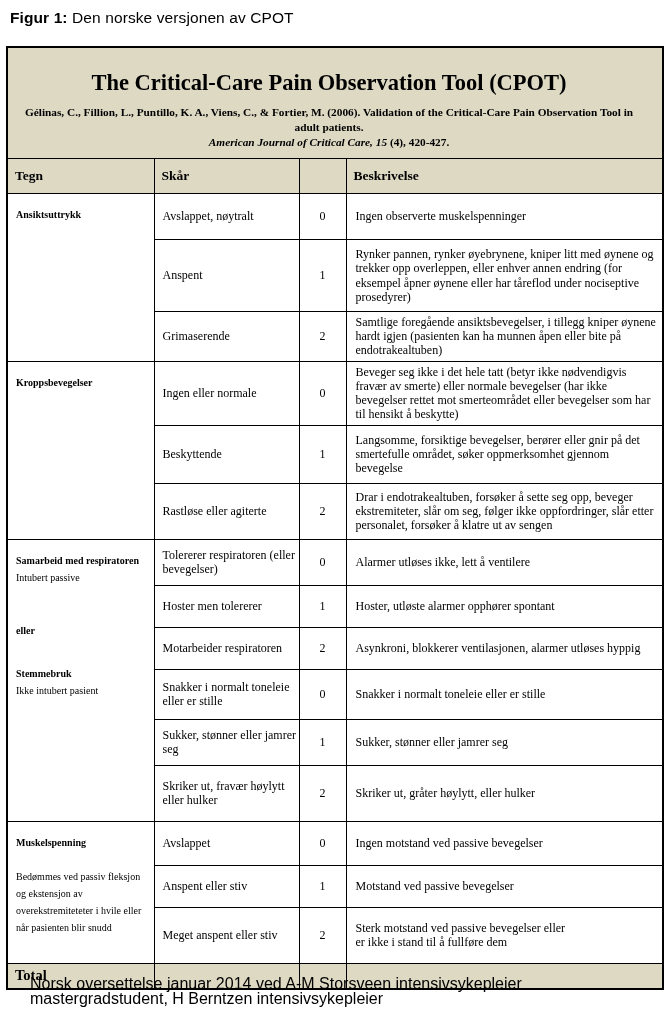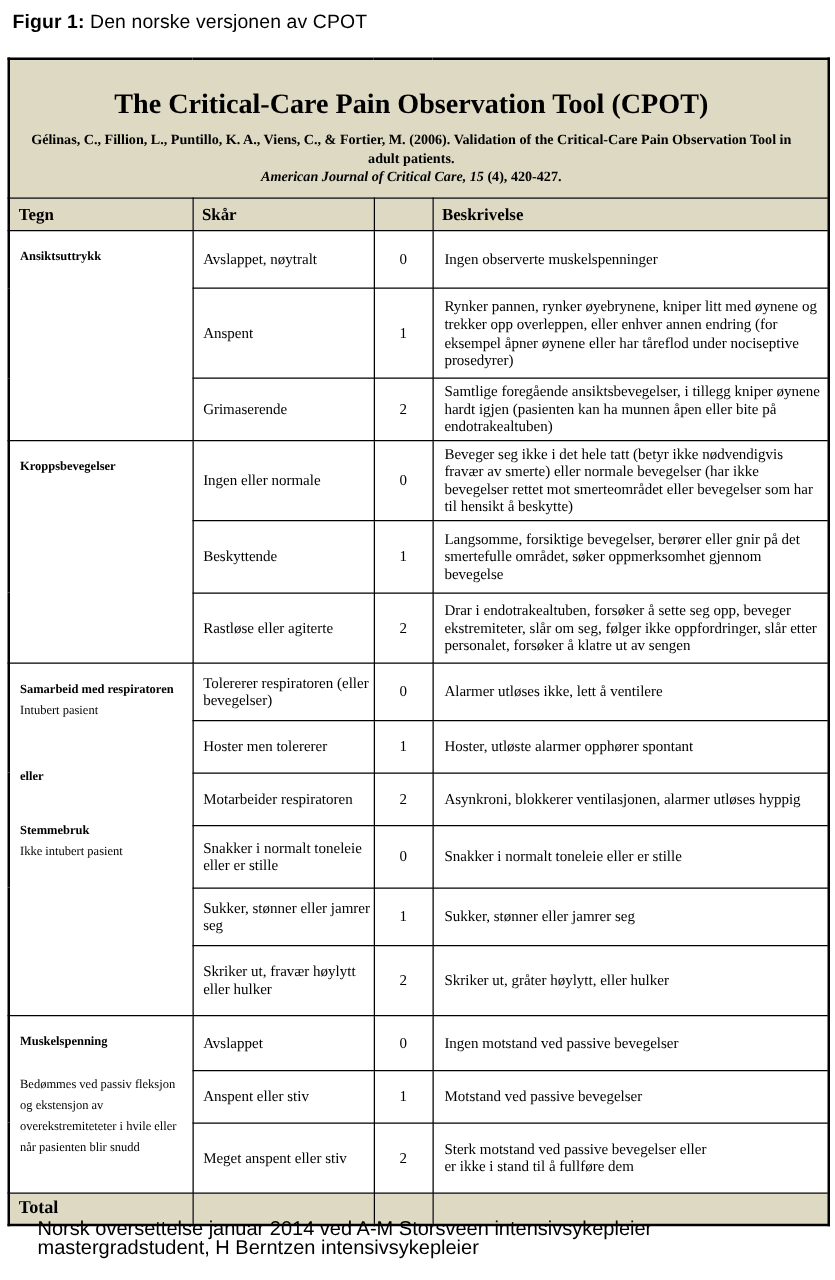--- a/index.html
+++ b/index.html
@@ -19,21 +19,21 @@
   .band{background:#ddd9c3;}
 
   
   .title-cell{text-align:center;padding:22px 20px 8px 8px;}
   .tbl-title{font-size:22.5px;font-weight:bold;line-height:26px;}
   .tbl-cite1{font-size:11.3px;font-weight:bold;line-height:15px;margin-top:9px;}
   .tbl-cite2{font-size:11.3px;font-weight:bold;line-height:15px;}
   .ital{font-style:italic;}
 
   
-  .colhead td{font-weight:bold;font-size:13.5px;padding:0 7px;}
+  .colhead td{font-weight:bold;font-size:13.5px;padding:9px 7px;}
 
   
   .tegn{vertical-align:top;padding:12px 8px 6px 8px;font-size:10px;line-height:17px;}
   .tegn-title{font-weight:bold;}
   .tegn-sub{font-weight:normal;}
   .tegn-eller{font-weight:bold;margin-top:36px;}
   .tegn-title2{font-weight:bold;margin-top:26px;}
   .tegn-note{margin-top:17px;font-weight:normal;}
   .skar{padding:3px 2px 3px 8px;line-height:14.5px;}
   .score{text-align:center;padding:2px 1px;}
@@ -117,21 +117,21 @@
     </tr>
     <tr style="height:56px">
       <td class="skar">Rastløse eller agiterte</td>
       <td class="score">2</td>
       <td class="desc">Drar i endotrakealtuben, forsøker å sette seg opp, beveger ekstremiteter, slår om seg, følger ikke oppfordringer, slår etter personalet, forsøker å klatre ut av sengen</td>
     </tr>
 
     <tr style="height:46px">
       <td class="tegn" rowspan="6">
         <div class="tegn-title">Samarbeid med respiratoren</div>
-        <div class="tegn-sub">Intubert pasient</div>
+        <div class="tegn-sub">Intubert passive</div>
         <div class="tegn-eller">eller</div>
         <div class="tegn-title2">Stemmebruk</div>
         <div class="tegn-sub">Ikke intubert pasient</div>
       </td>
       <td class="skar">Tolererer respiratoren (eller bevegelser)</td>
       <td class="score">0</td>
       <td class="desc">Alarmer utløses ikke, lett å ventilere</td>
     </tr>
     <tr style="height:42px">
       <td class="skar">Hoster men tolererer</td>

